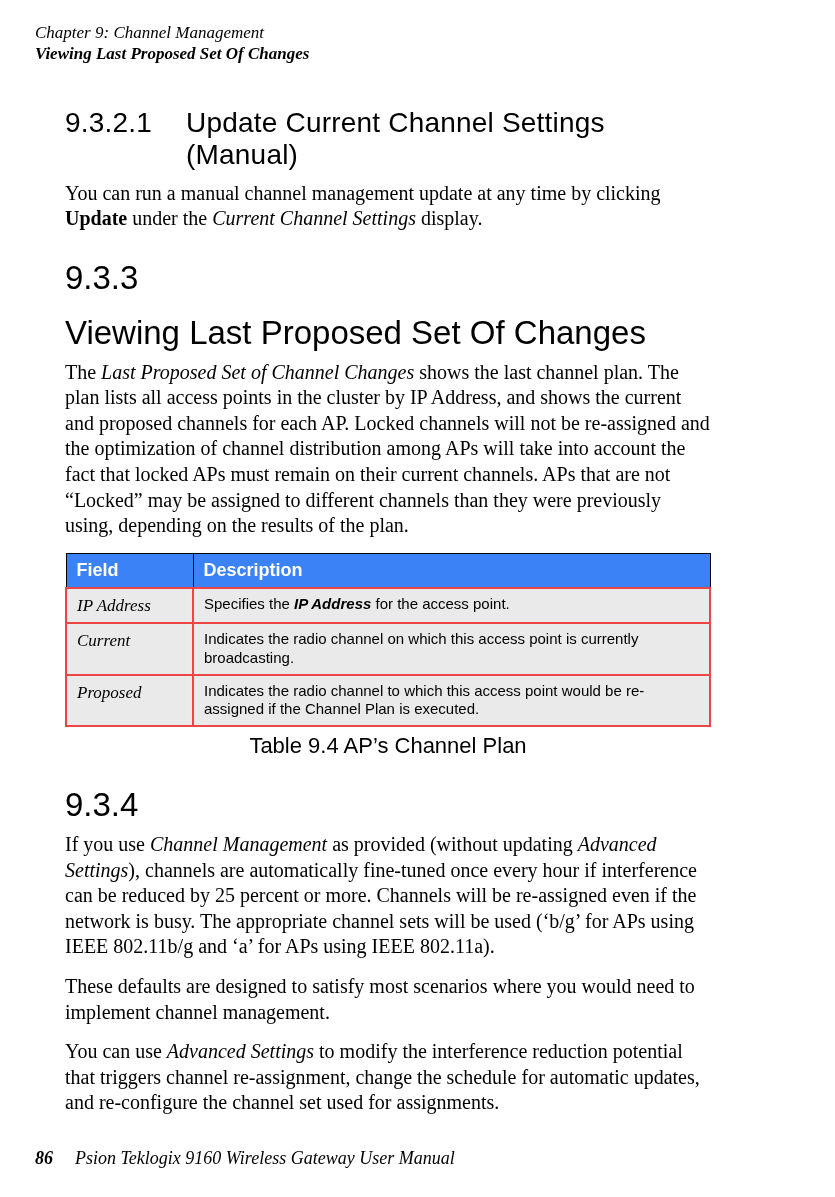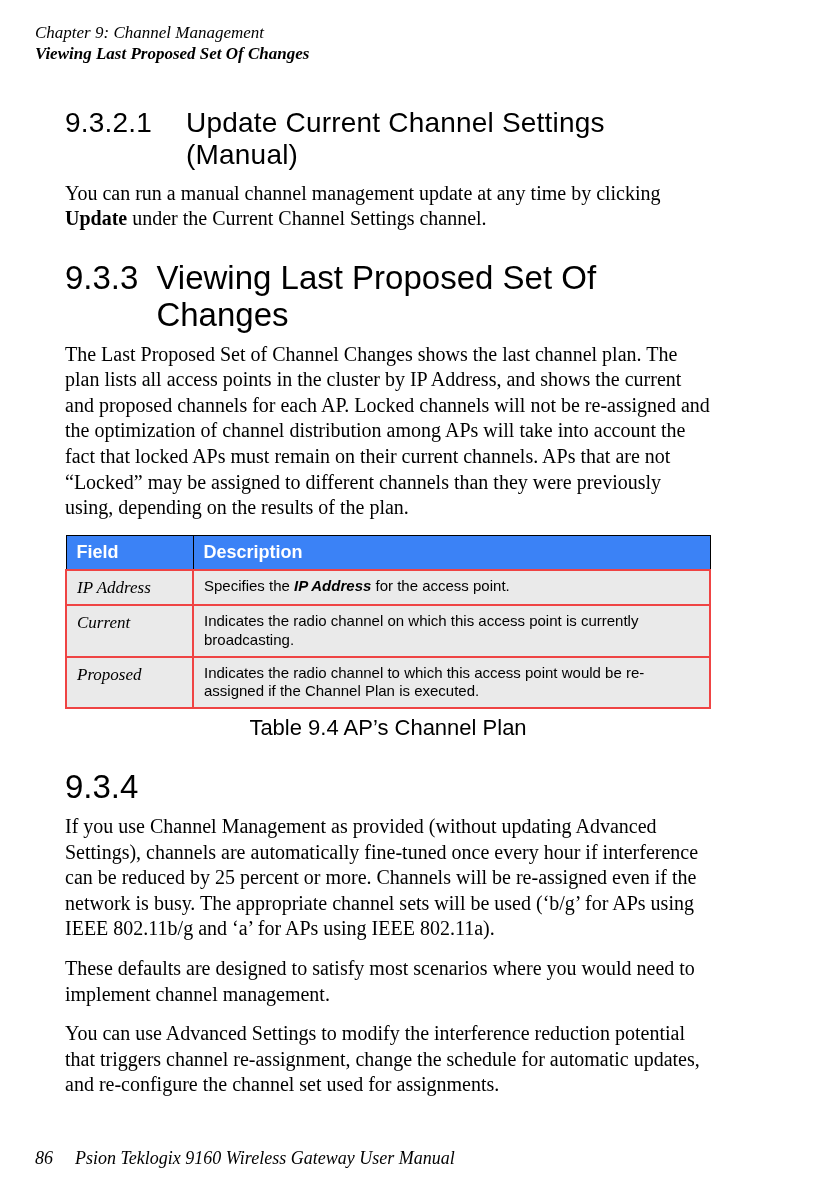--- a/index.html
+++ b/index.html
@@ -43,31 +43,32 @@
   h2.sub {
     font-family: "Arial Narrow", "Helvetica Neue", Arial, sans-serif;
     font-stretch: condensed;
     font-weight: 400;
     font-size: 33px;
     line-height: 1.12;
     margin: 28px 0 8px 0;
     display: flex;
     gap: 18px;
     align-items: flex-start;
+    flex-direction: column;
   }
   h2.sub .num { white-space: nowrap; }
   h2.sub .ttl { display: block; }
   p.body {
     font-size: 20px;
     line-height: 1.28;
     margin: 6px 0 14px 0;
     text-align: left;
   }
   p.body .bold { font-weight: bold; }
-  p.body .ital { }
+  p.body .ital { font-style: italic; }
 
   table.field-table {
     border-collapse: collapse;
     width: 100%;
     margin: 8px 0 6px 0;
     font-family: Arial, Helvetica, sans-serif;
   }
   table.field-table th {
     background: #3b82f6;
     color: #fff;
@@ -104,21 +105,21 @@
     bottom: 28px;
     left: 35px;
     right: 35px;
     font-size: 18px;
     font-style: italic;
     display: flex;
     align-items: baseline;
     gap: 22px;
   }
   .footer .pnum {
-    font-weight: normal;
+    font-weight: bold;
     font-style: italic;
   }
 </style>
 </head>
 <body>
 
 <div class="page">
 
   <div class="running-head">
     <div class="line1">Chapter 9:  Channel Management</div>
@@ -126,21 +127,21 @@
   </div>
 
   <div class="content">
 
     <h3 class="subsub">
       <span>9.3.2.1</span>
       <span>Update Current Channel Settings (Manual)</span>
     </h3>
 
     <p class="body">
-      <span>You can run a manual channel management update at any time by clicking </span><span class="bold">Update</span><span> under the </span><span class="ital">Current Channel Settings</span><span> channel.</span>
+      <span>You can run a manual channel management update at any time by clicking </span><span class="bold">Update</span><span> under the </span><span class="ital">Current Channel Settings</span><span> display.</span>
     </p>
 
     <h2 class="sub">
       <span class="num">9.3.3</span>
       <span class="ttl">Viewing Last Proposed Set Of Changes</span>
     </h2>
 
     <p class="body">
       <span>The </span><span class="ital">Last Proposed Set of Channel Changes</span><span> shows the last channel plan. The plan lists all access points in the cluster by IP Address, and shows the current and pro­posed channels for each AP. Locked channels will not be re-assigned and the optimization of channel distribution among APs will take into account the fact that locked APs must remain on their current channels. APs that are not “Locked” may be assigned to different channels than they were previously using, depending on the results of the plan.</span>
     </p>

